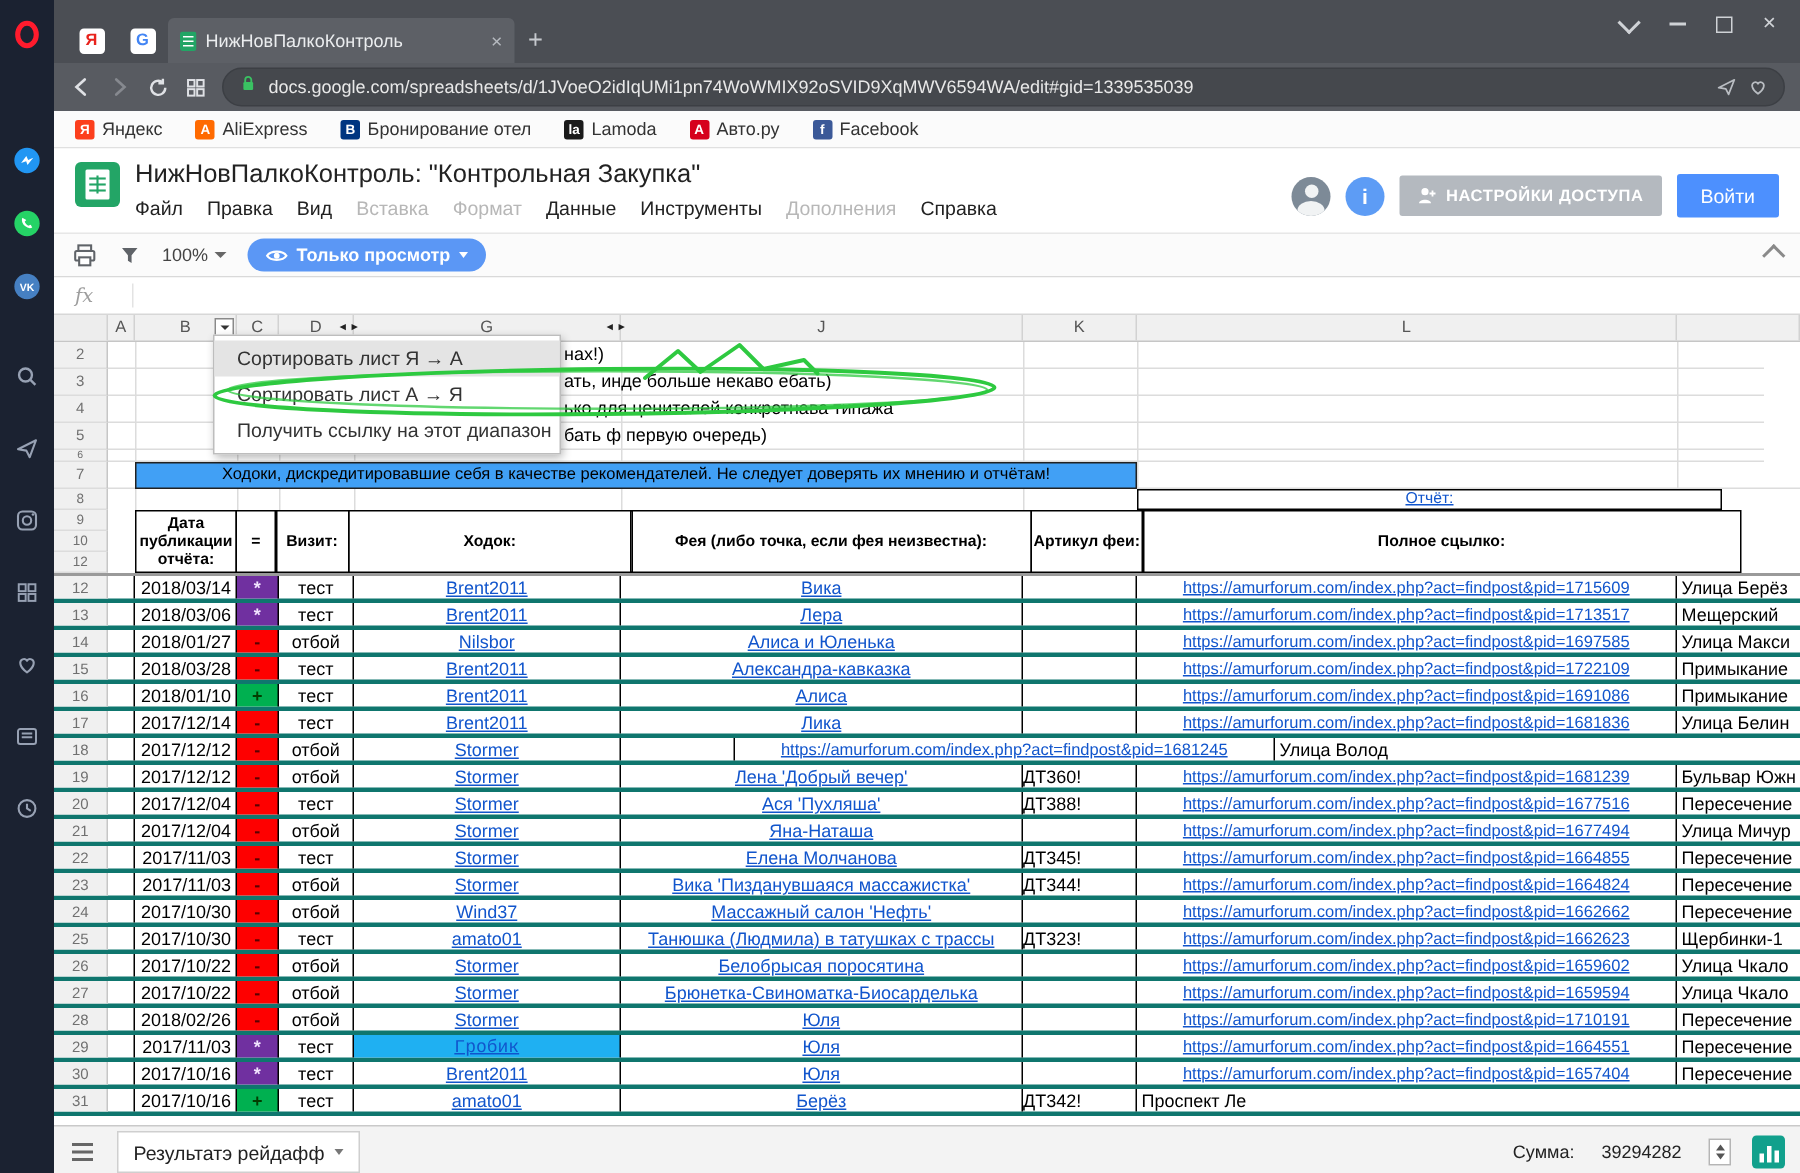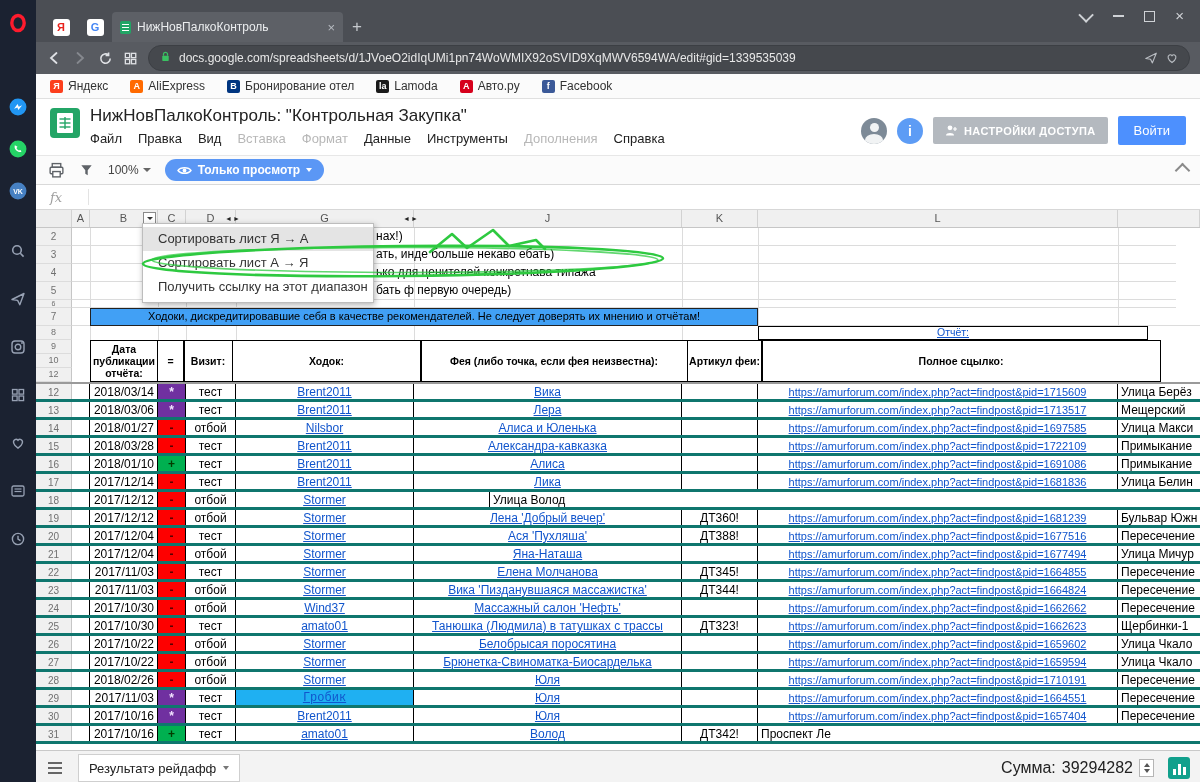--- a/index.html
+++ b/index.html
@@ -123,36 +123,36 @@
   .dtable{position:absolute;left:0;top:174px;width:1164px;}
   .dt-row{display:flex;height:18px;box-sizing:border-box;background:#fff;border-bottom:3px solid #0f766e;}
   .dt-row>div{box-sizing:border-box;overflow:hidden;white-space:nowrap;line-height:16px;font-size:12px;border-right:1.5px solid #000;cursor:cell;}
   .c-num{width:36px;border-right:1px solid #c6c6c6 !important;background:#f0f0f0;font-size:10px !important;color:#707070;line-height:17px !important;text-align:center;cursor:pointer !important;}
   .c-a{width:18px;}
   .c-date{width:68px;text-align:right;padding-right:3px;}
   .c-mark{width:28px;text-align:center;font-weight:bold;}
   .c-visit{width:50px;text-align:center;}
   .c-walker{width:178px;text-align:center;}
   .c-fairy{width:268px;text-align:center;}
-  .c-article{width:76px;text-align:center;}
+  .c-article{width:76px;text-align:left;}
   .c-url{width:360px;text-align:center;font-size:11px !important;}
   .c-address{width:82px;border-right:none !important;padding-left:3px;}
   .lnk{color:#1155cc;text-decoration:underline;cursor:pointer;}
   .purple{background:#7030a0;color:#f2e4ff;}
   .red{background:#fe0000;color:#5a0000;}
   .green{background:#00b050;color:#033d00;}
   .selected{background:#1fb0f2;font-family:Liberation Mono, monospace;}
 
   
   .bbar{height:34px;flex:none;background:#f3f3f3;border-top:1px solid #c9c9c9;display:flex;align-items:center;}
   .burger{margin-left:12px;display:flex;flex-direction:column;gap:3px;cursor:pointer;}
   .burger i{display:block;width:14px;height:2px;background:#666;}
   .stab{margin-left:16px;height:26px;background:#fff;border:1px solid #cfcfcf;display:flex;align-items:center;padding:0 10px;font-size:13px;color:#222;gap:7px;cursor:pointer;}
   .stab .tri-down{border-left-width:3.5px;border-right-width:3.5px;border-top-color:#777;}
-  .sum{display:flex;align-items:center;gap:6px;margin-right:14px;font-size:16px;color:#222;cursor:pointer;}
+  .sum{display:flex;align-items:center;gap:18px;margin-right:14px;font-size:12px;color:#222;cursor:pointer;}
   .spinbox{width:13px;height:16px;background:#fff;border:1px solid #b5b5b5;display:flex;flex-direction:column;align-items:center;justify-content:center;gap:2px;}
   .tri-up-s{width:0;height:0;border-left:3px solid transparent;border-right:3px solid transparent;border-bottom:4px solid #555;}
   .tri-dn-s{width:0;height:0;border-left:3px solid transparent;border-right:3px solid transparent;border-top:4px solid #555;}
   .explore{width:22px;height:22px;border-radius:3px;background:#11a08c;margin-right:10px;display:flex;align-items:flex-end;justify-content:center;gap:2px;padding-bottom:4px;box-sizing:border-box;cursor:pointer;}
   .explore i{display:block;width:3px;background:#fff;}
   .eb1{height:6px;}.eb2{height:11px;}.eb3{height:8px;}
 
   
   .ctx{position:absolute;left:142px;top:223px;width:230px;background:#fff;border:1px solid #bdbdbd;box-shadow:1px 2px 6px rgba(0,0,0,.3);padding:3px 0;z-index:50;font-size:13px;color:#333;}
   .ctx-item{height:24px;line-height:24px;padding-left:15px;white-space:nowrap;overflow:hidden;cursor:pointer;}
@@ -551,20 +551,21 @@
     <div class="c-address">Улица Белин</div>
   </div>
             <div class="dt-row">
     <div class="c-num">18</div>
     <div class="c-a"></div>
     <div class="c-date">2017/12/12</div>
     <div class="c-mark red">-</div>
     <div class="c-visit">отбой</div>
     <div class="c-walker"><span class="lnk">Stormer</span></div>
     <div class="c-article"></div>
+    <div class="c-url"><span class="lnk">https://amurforum.com/index.php?act=findpost&amp;pid=1681245</span></div>
     <div class="c-address">Улица Волод</div>
   </div>
             <div class="dt-row">
     <div class="c-num">19</div>
     <div class="c-a"></div>
     <div class="c-date">2017/12/12</div>
     <div class="c-mark red">-</div>
     <div class="c-visit">отбой</div>
     <div class="c-walker"><span class="lnk">Stormer</span></div>
     <div class="c-fairy"><span class="lnk">Лена 'Добрый вечер'</span></div>
@@ -704,21 +705,21 @@
     <div class="c-url"><span class="lnk">https://amurforum.com/index.php?act=findpost&amp;pid=1657404</span></div>
     <div class="c-address">Пересечение</div>
   </div>
             <div class="dt-row">
     <div class="c-num">31</div>
     <div class="c-a"></div>
     <div class="c-date">2017/10/16</div>
     <div class="c-mark green">+</div>
     <div class="c-visit">тест</div>
     <div class="c-walker"><span class="lnk">amato01</span></div>
-    <div class="c-fairy"><span class="lnk">Волод</span></div>
+    <div class="c-fairy"><span class="lnk">Берёз</span></div>
     <div class="c-article">ДТ342!</div>
     <div class="c-address">Проспект Ле</div>
   </div>
           </div>
       </div>
 
       <div class="bbar">
         <span class="burger">
             <i></i>
             <i></i>

